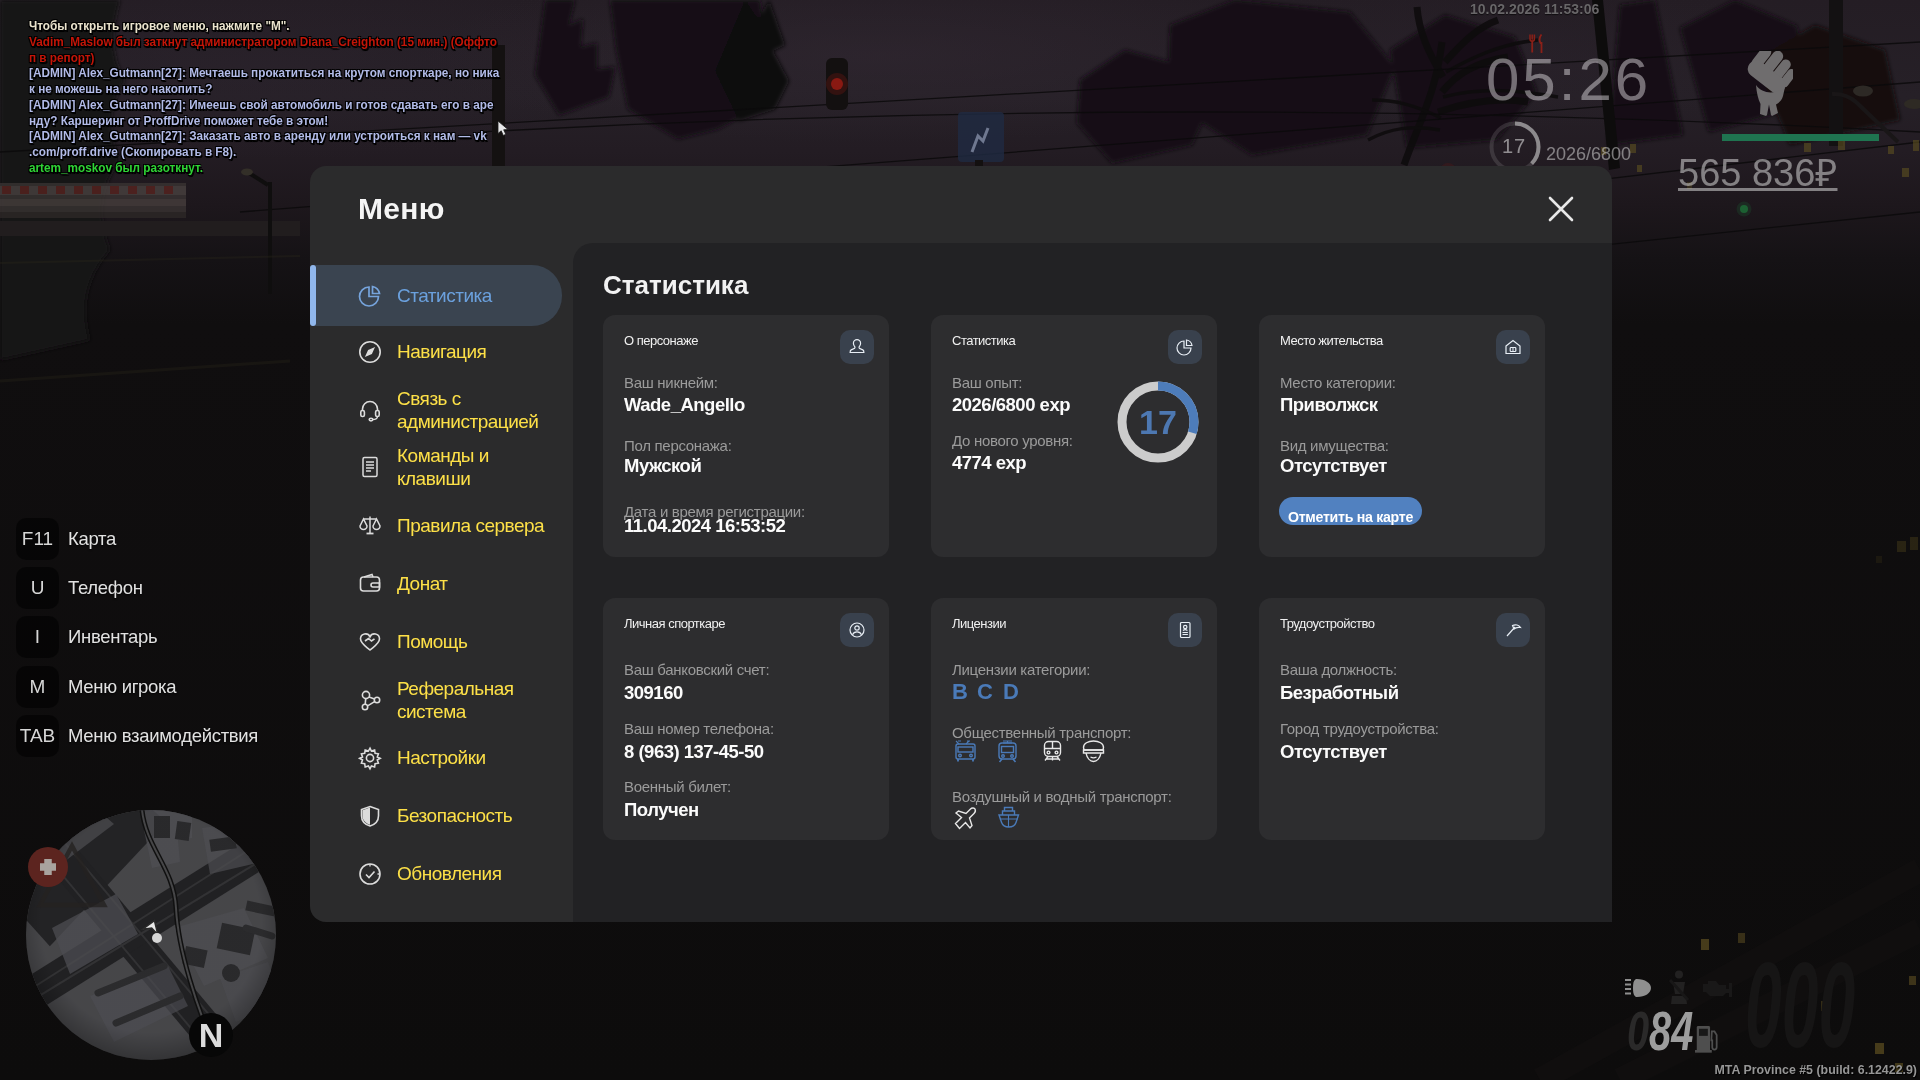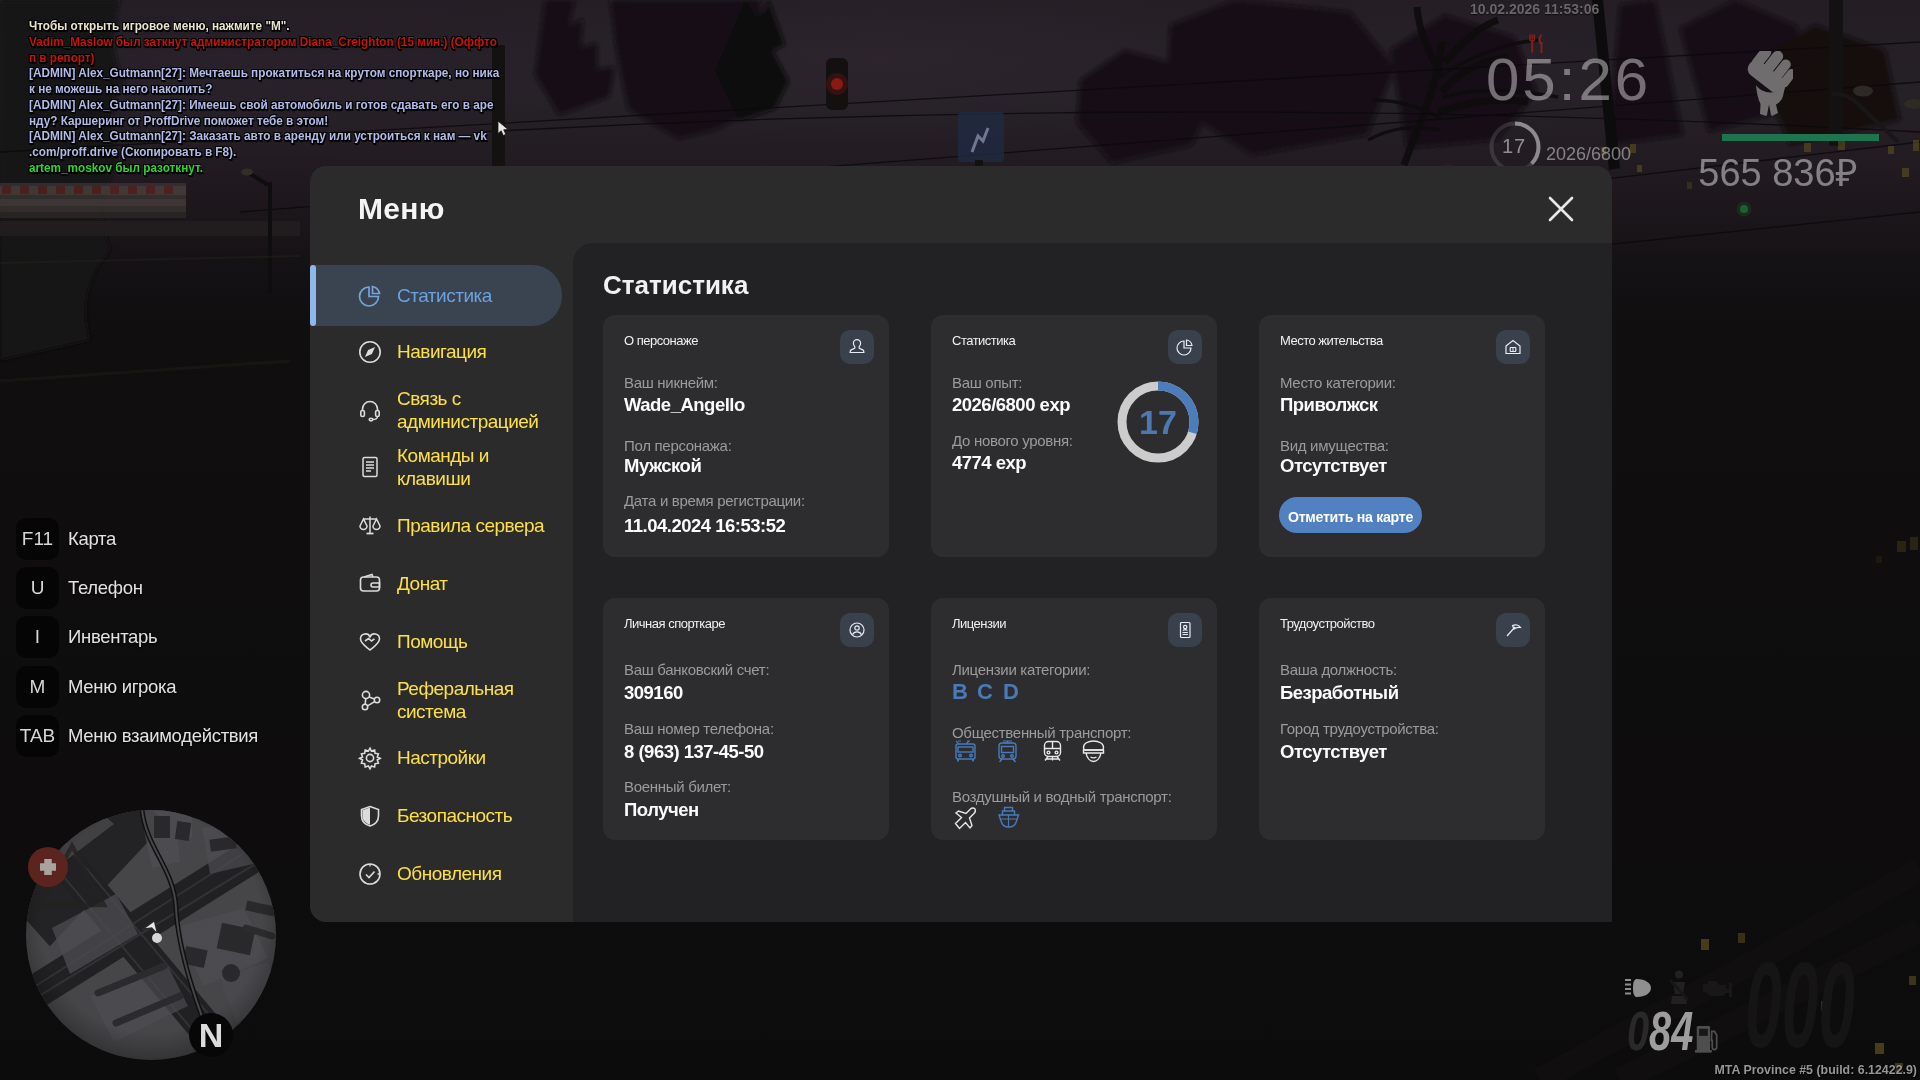--- a/index.html
+++ b/index.html
@@ -26,21 +26,21 @@
      color:#d6d6d6; font-size:19px; text-align:center; line-height:42px; }
   .hk .lbl { position:absolute; left:52px; top:0; height:42px; line-height:42px; color:#e2e2e2; font-size:18.5px; letter-spacing:-0.3px;
      text-shadow:0 1px 2px rgba(0,0,0,0.8); }
 
   
   #date { position:absolute; left:1470px; top:1px; font-size:14px; font-weight:bold; color:#686668; text-shadow:0 1px 1px rgba(0,0,0,0.6);}
   #clock { position:absolute; left:1486px; top:45px; font-size:60px; color:rgba(225,222,225,0.47); letter-spacing:3px; }
   #lvlnum { position:absolute; left:1502px; top:135px; font-size:20px; color:rgba(235,235,235,0.55); letter-spacing:1px;}
   #exp { position:absolute; left:1546px; top:144px; font-size:18px; color:rgba(230,230,230,0.50); }
   #moneybar { position:absolute; left:1722px; top:134px; width:157px; height:7px; background:#1f7450; }
-  #money { position:absolute; left:1678px; top:145px; width:200px; text-align:center; font-size:38px; color:rgba(225,225,225,0.52); }
+  #money { position:absolute; left:1678px; top:145px; width:200px; text-align:left; font-size:38px; color:rgba(225,225,225,0.52);text-decoration:underline; }
 
   
   #panel { position:absolute; left:310px; top:166px; width:1302px; height:756px; background:#2b2b2c; border-radius:16px; }
   #ptitle { position:absolute; left:48px; top:26px; font-size:30px; font-weight:bold; color:#f5f5f5; letter-spacing:0.3px; }
   #pclose { position:absolute; left:1236px; top:28px; width:30px; height:30px; }
   #content { position:absolute; left:263px; top:77px; width:1039px; height:679px; background:#222224; border-radius:20px 0 0 0; }
   #ctitle { position:absolute; left:30px; top:27px; font-size:26px; font-weight:bold; color:#f2f2f2; }
 
   
   .srow { position:absolute; left:87px; color:#fde047; font-size:19px; line-height:22.5px; letter-spacing:-0.5px; }
@@ -50,21 +50,21 @@
   #selbar { position:absolute; left:0px; top:99px; width:6px; height:61px; background:#90b7ec; border-radius:3px; }
 
   
   .card { position:absolute; width:286px; height:242px; background:#2d2d2f; border-radius:12px; }
   .card .ttl { position:absolute; left:21px; top:18px; font-size:13px; color:#f0f0f0; letter-spacing:-0.5px; }
   .card .ibox { position:absolute; right:15px; top:15px; width:34px; height:34px; background:#39414d; border-radius:10px; }
   .card .ibox svg { position:absolute; left:7px; top:7px; }
   .lab { position:absolute; left:21px; font-size:15px; color:#9b9b9b; letter-spacing:-0.3px; }
   .val { position:absolute; left:21px; font-size:18.5px; font-weight:bold; color:#fbfbfb; letter-spacing:-0.5px;}
 
-  #mapbtn { position:absolute; left:20px; top:182px; width:143px; height:36px; background:#5181c0; border-radius:20px;
+  #mapbtn { position:absolute; left:20px; top:182px; width:143px; height:28px; background:#5181c0; border-radius:20px;
      color:#fff; font-size:14.2px; font-weight:bold; letter-spacing:-0.3px; text-align:center; line-height:40px; white-space:nowrap; }
 
   .bcd { position:absolute; font-size:22px; font-weight:bold; color:#4a7ab8; }
 
   
   #speed { position:absolute; left:1627px; top:998px; font-size:56px; font-weight:bold; font-style:italic; color:#2a2929; transform:scaleX(0.71); transform-origin:0 0; }
   #speed b { color:#9d9d9d; font-weight:bold; }
   #odo { position:absolute; left:1745px; top:936px; font-size:120px; font-weight:bold; font-style:italic; color:#161515; transform:scaleX(0.55); transform-origin:0 0; }
   #build { position:absolute; right:3px; top:1063px; font-size:12.4px; font-weight:bold; color:#969696; text-shadow:1px 1px 1px #000; }
 </style>
@@ -453,21 +453,21 @@
       <div class="ttl">О персонаже</div>
       <div class="ibox">
           <svg width="20" height="20" viewBox="0 0 20 20" fill="none" stroke="#e8eef5" stroke-width="1.2">
         <path d="M10 2.6 a3.6 3.6 0 0 1 3.6 3.6 c0 1.7 -0.9 3.1 -1.6 4 l0.4 1.2 3.4 1.5 c0.9 0.4 1.1 1.1 1.1 2.6 H3.1 c0 -1.5 0.2 -2.2 1.1 -2.6 l3.4 -1.5 0.4 -1.2 c-0.7 -0.9 -1.6 -2.3 -1.6 -4 A3.6 3.6 0 0 1 10 2.6 Z"></path>
           </svg>
         </div>
       <div class="lab" style="top:59px">Ваш никнейм:</div>
       <div class="val" style="top:79px">Wade_Angello</div>
       <div class="lab" style="top:122px">Пол персонажа:</div>
       <div class="val" style="top:140px">Мужской</div>
-      <div class="lab" style="top:177px">Дата и время регистрации:</div>
+      <div class="lab" style="top:188px">Дата и время регистрации:</div>
       <div class="val" style="top:200px">11.04.2024 16:53:52</div>
     </div>
 
     <div class="card" style="left:358px; top:72px;">
       <div class="ttl">Статистика</div>
       <div class="ibox">
           <svg width="20" height="20" viewBox="0 0 20 20" fill="none" stroke="#e8eef5" stroke-width="1.2">
         <path d="M9 4 a7 7 0 1 0 7 7 L9 11 Z"></path>
             <path d="M11.5 3 a6.5 6.5 0 0 1 5.5 5.5 l-5.5 0 Z"></path>
           </svg>

